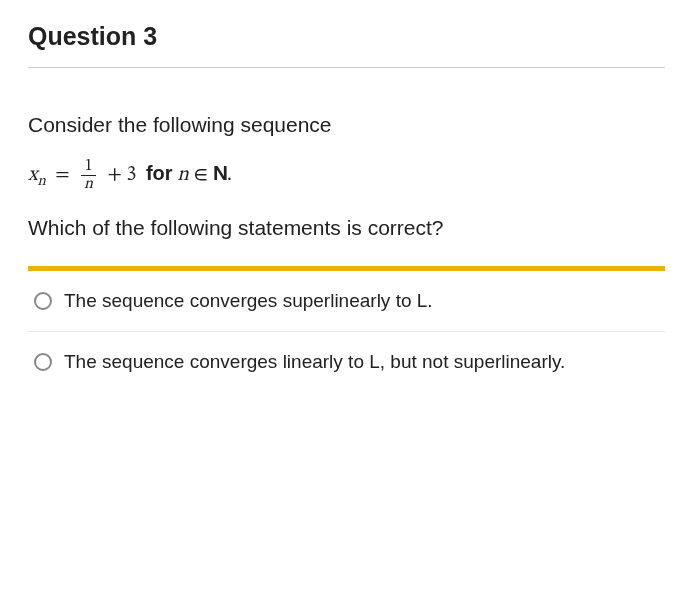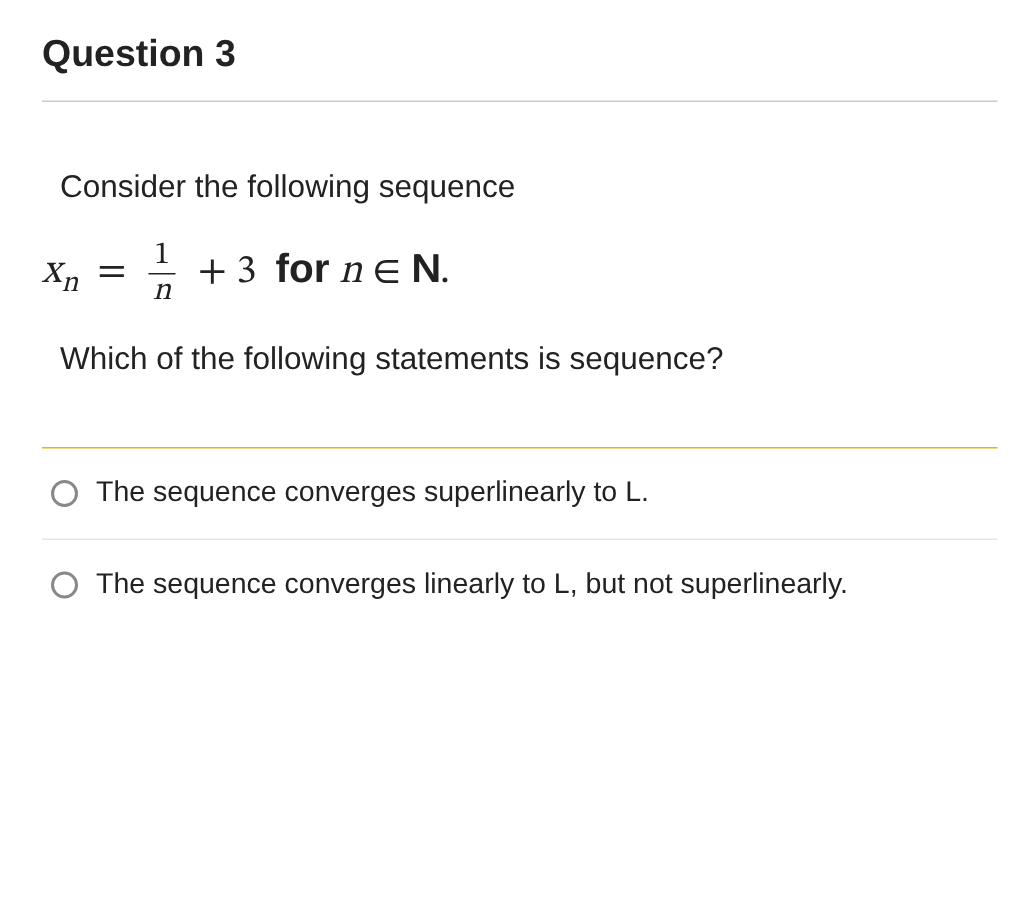--- a/index.html
+++ b/index.html
@@ -19,25 +19,25 @@
     font-weight: 700;
     padding-bottom: 16px;
     border-bottom: 1px solid #ccc;
     margin-bottom: 40px;
   }
   .stem {
     font-size: 21px;
     line-height: 1.65;
   }
   .stem p {
-    margin: 0 0 14px 12px;
+    margin: 0 0 14px 0;
   }
   .math-line {
     font-family: "Cambria Math", "STIX Two Math", "Latin Modern Math", "Times New Roman", serif;
-    font-size: 27px;
+    font-size: 20px;
     margin: 14px 0 18px 0;
   }
   .mi { font-style: italic; }
   .sub { font-size: 0.72em; vertical-align: -0.32em; font-style: italic; }
   .frac {
     display: inline-block;
     vertical-align: -0.55em;
     text-align: center;
     line-height: 1;
     font-size: 0.78em;
@@ -51,22 +51,22 @@
     position: relative;
     display: inline-block;
   }
   .nset::before {
     content: "N";
     position: absolute;
     left: 1.2px;
     top: 0;
   }
   .options {
-    margin-top: 40px;
-    border-top: 1px solid #eab308;
+    margin-top: 20px;
+    border-top: 5px solid #eab308;
   }
   .option {
     display: flex;
     align-items: center;
     gap: 12px;
     font-size: 19px;
     padding: 19px 6px;
     border-bottom: 1px solid #e6e6e6;
     cursor: pointer;
   }
@@ -99,21 +99,21 @@
         <span class="den mi">n</span>
       </span>
       &nbsp;<span>+ 3</span>&nbsp;
       <span class="text-roman">for</span>
       <span class="mi">n</span>
       <span>∈</span>
       <span class="nset">N</span><span>.</span>
     </div>
 
 
-    <p>Which of the following statements is sequence?</p>
+    <p>Which of the following statements is correct?</p>
   </div>
 
   <div class="options">
     <div class="option">
       <span class="radio"></span>
       <span>The sequence converges superlinearly to L.</span>
     </div>
     <div class="option">
       <span class="radio"></span>
       <span>The sequence converges linearly to L, but not superlinearly.</span>

